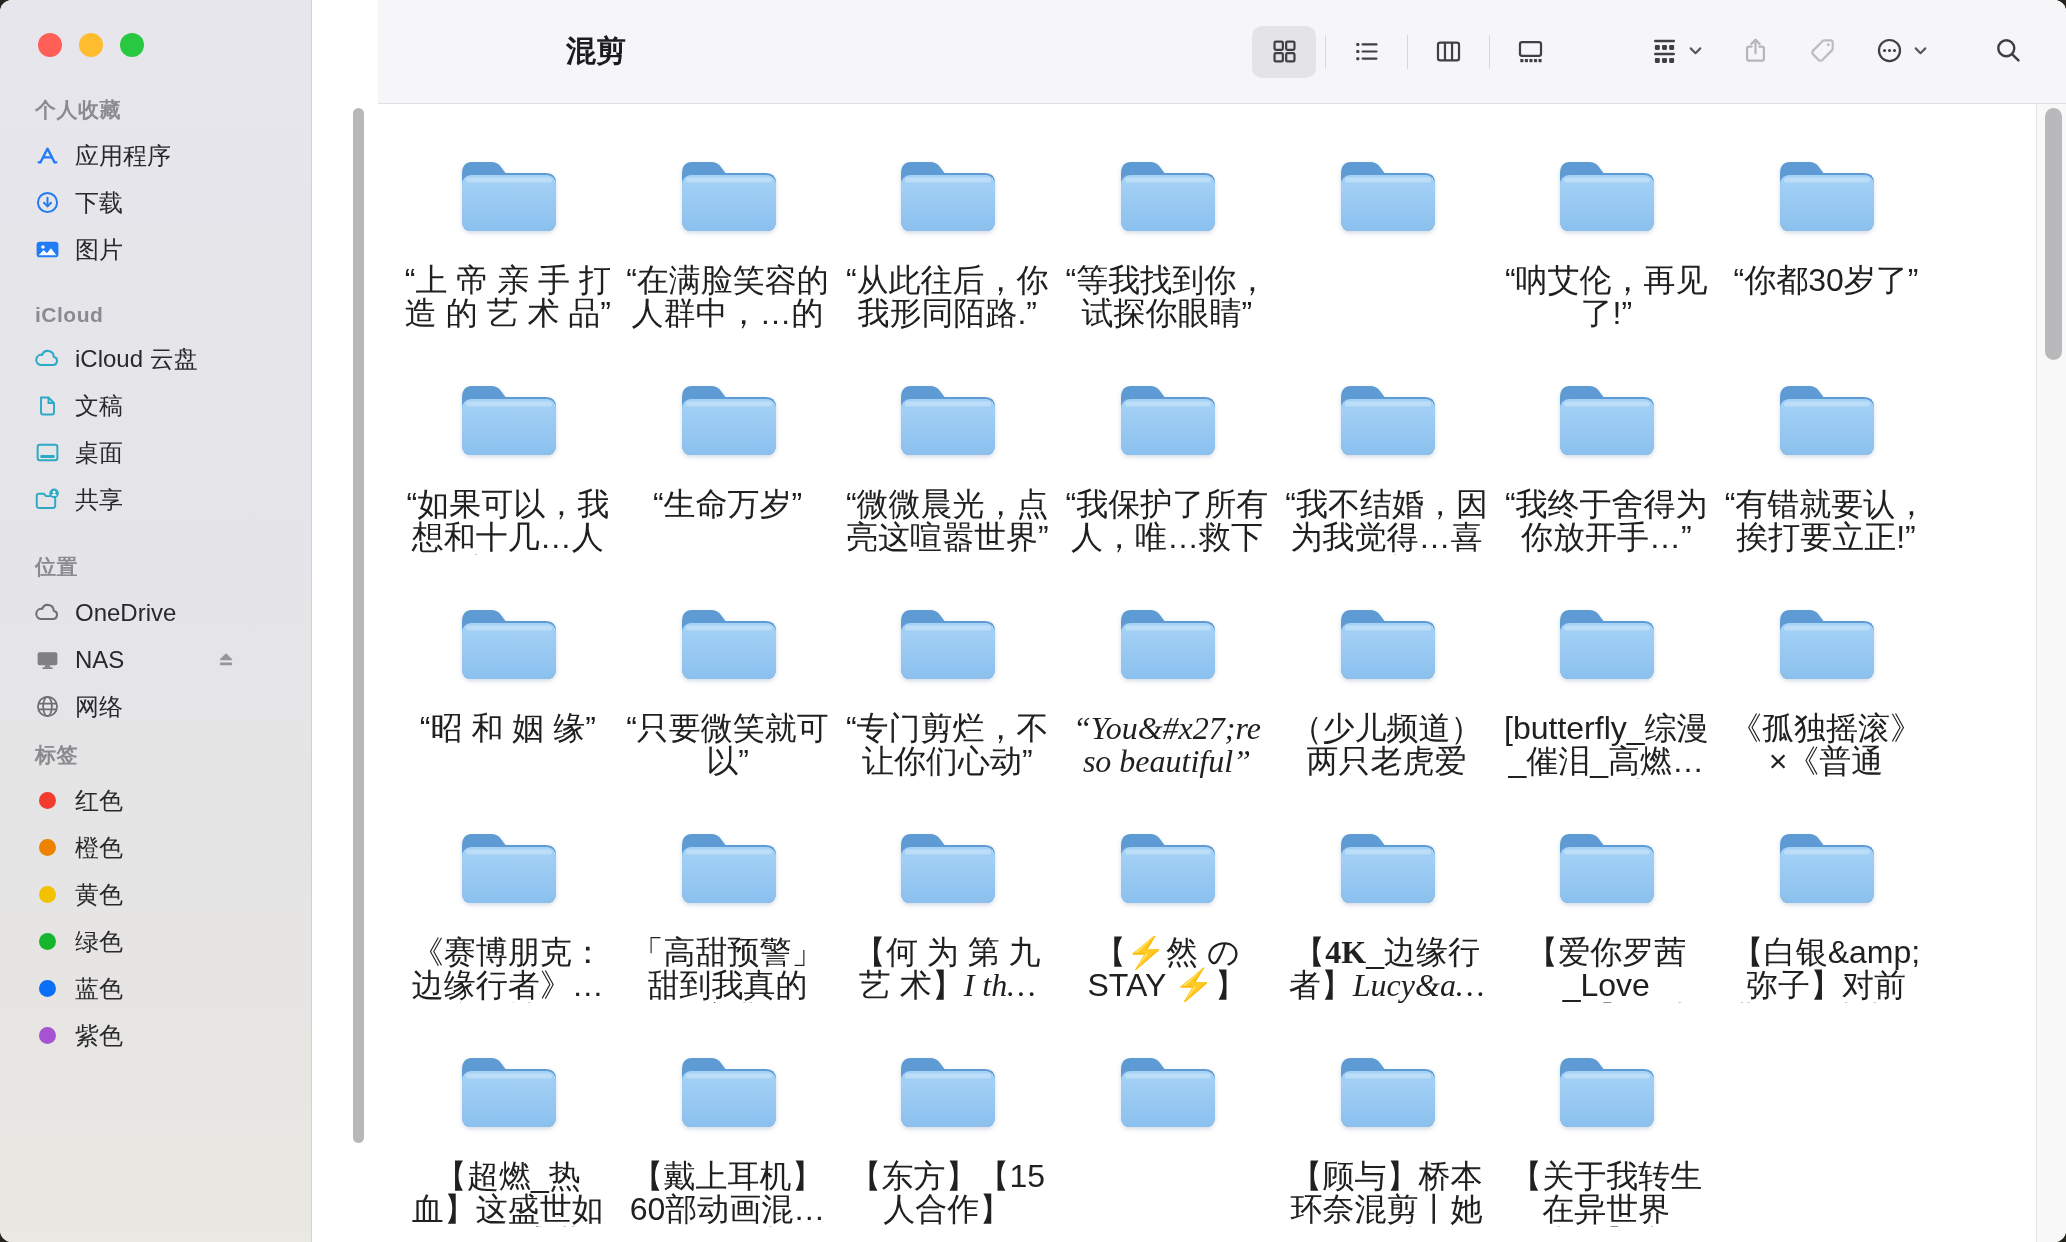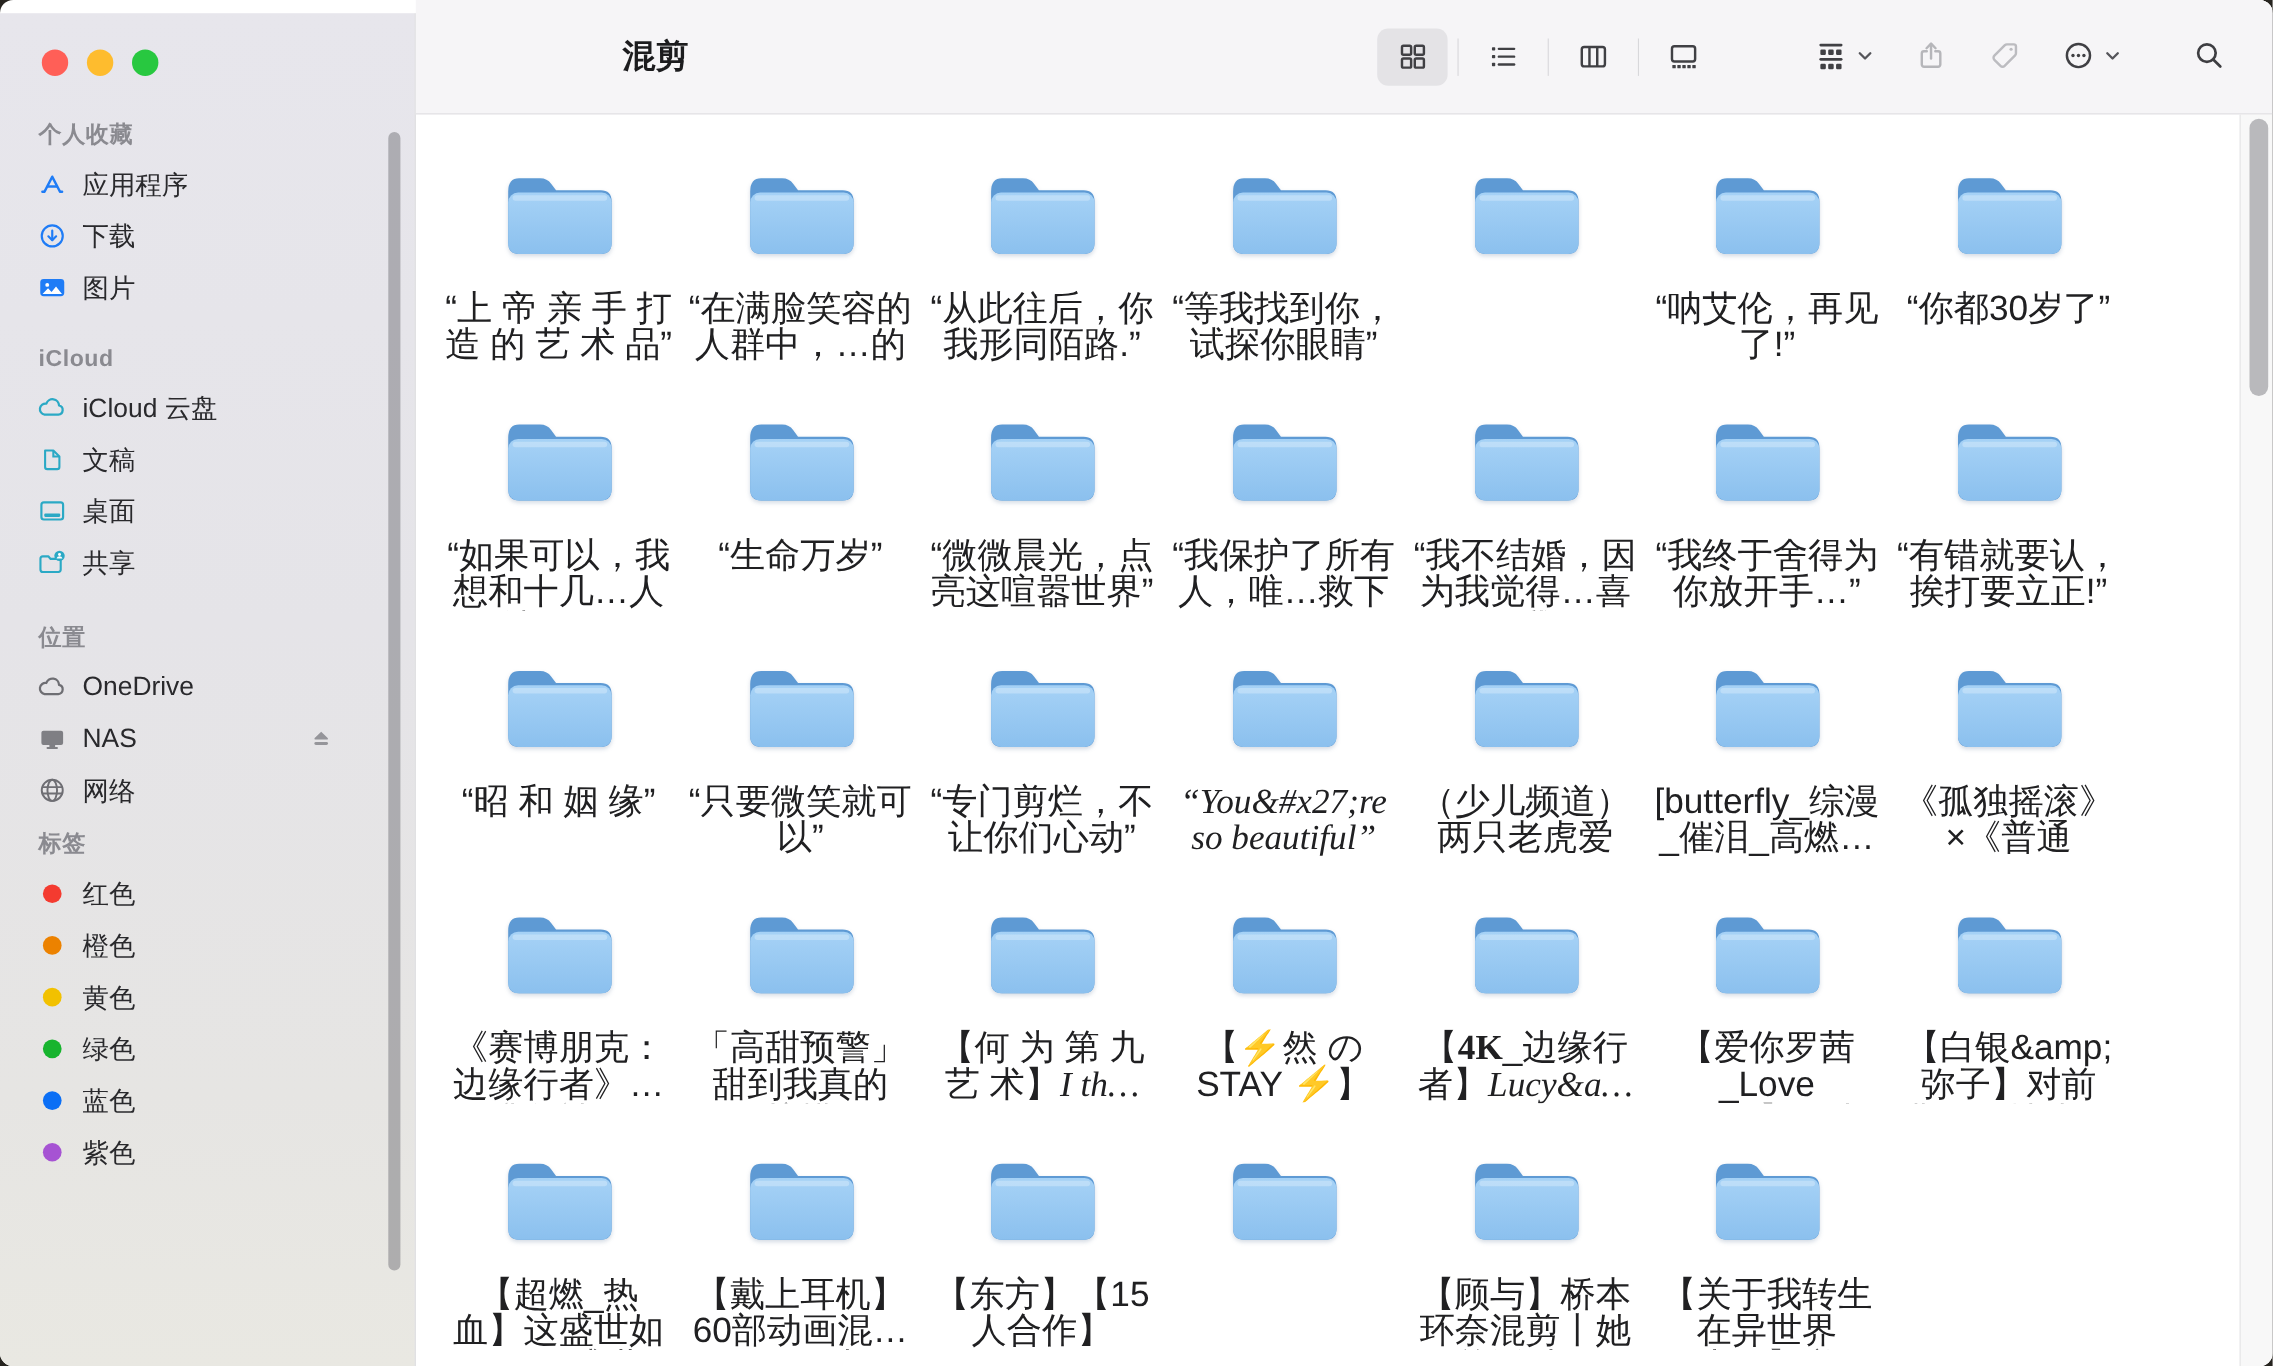--- a/index.html
+++ b/index.html
@@ -1,19 +1,19 @@
 <!DOCTYPE html>
 <html><head>
 <meta charset="utf-8">
 <style>
   html,body{margin:0;padding:0;}
   body{width:2066px;height:1242px;position:relative;background:#26241f;font-family:"Liberation Sans",sans-serif;overflow:hidden;}
   .window{position:absolute;inset:0;border-radius:12px;overflow:hidden;background:#fff;}
   
-  .sidebar{position:absolute;left:0;top:12px;bottom:0;width:378px;box-sizing:border-box;
+  .sidebar{position:absolute;left:0;top:0;bottom:0;width:312px;box-sizing:border-box;
     background:linear-gradient(180deg,#e7e6ec 0%,#e5e4e8 45%,#e6e5e3 80%,#e9e8e2 100%);
     border-right:1px solid #d2d1d4;}
   .traffic{position:absolute;top:33px;left:38px;display:flex;gap:17px;}
   .tl{width:24px;height:24px;border-radius:50%;}
   #sidebar-sections{position:absolute;left:33px;right:16px;top:96px;}
   .side-section{margin-top:30px;}
   .side-section:first-child{margin-top:0;}
   [data-name="sidebar-section-locations"]{}
   [data-name="sidebar-section-tags"]{margin-top:11px;}
   .side-header{font-size:21px;font-weight:700;color:#8a8a90;margin:0 0 8px 2px;letter-spacing:.5px;}

